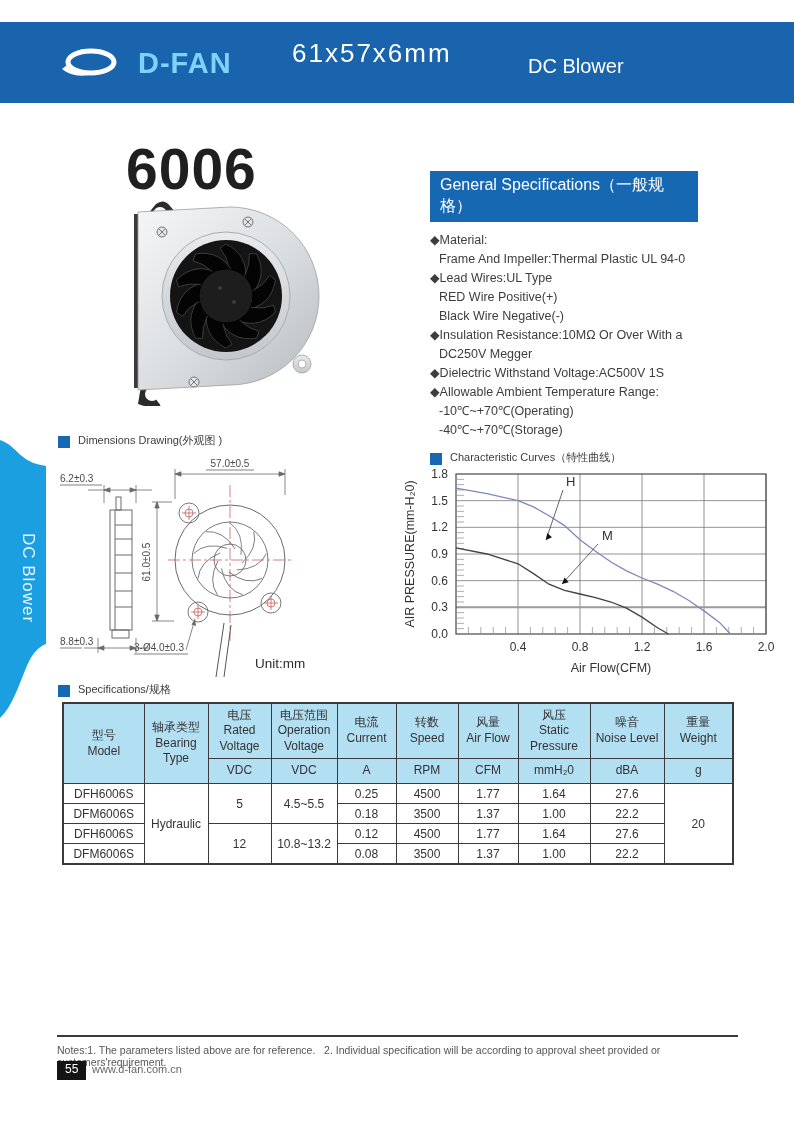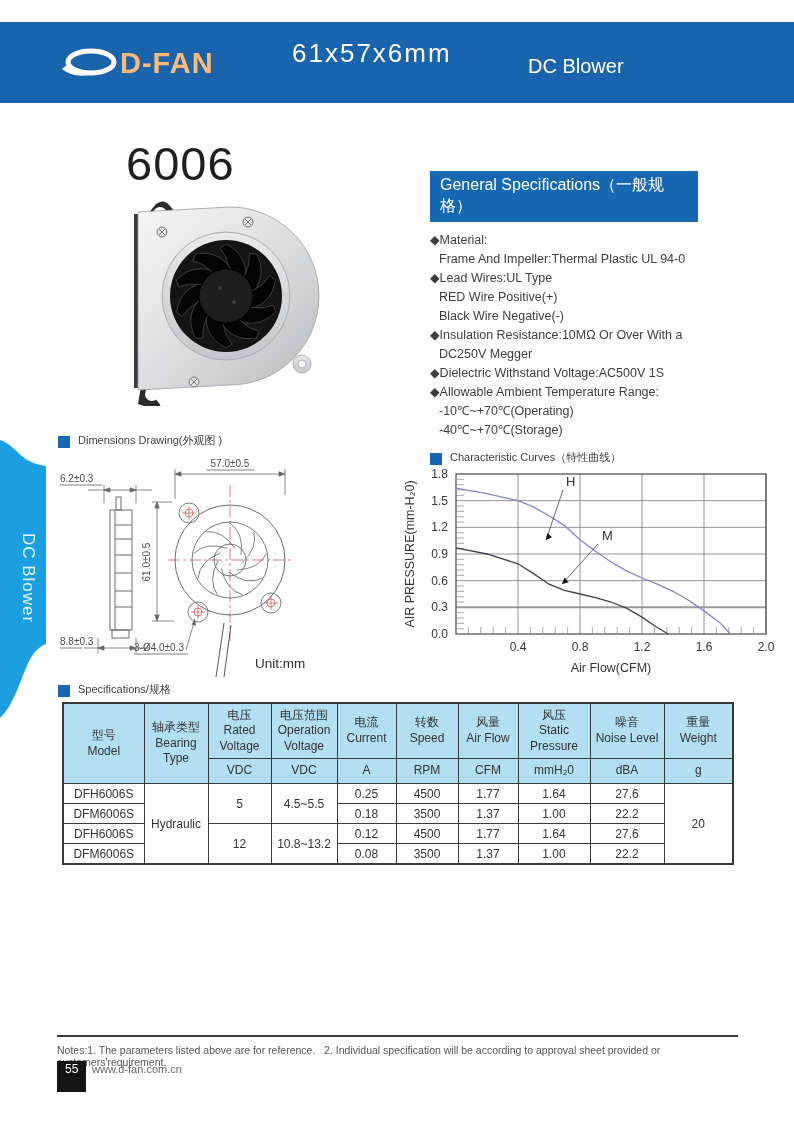--- a/index.html
+++ b/index.html
@@ -2,26 +2,26 @@
 <html><head>
 <meta charset="utf-8">
 <style>
   html,body{margin:0;padding:0;background:#e8e8e8;}
   .page{position:relative;width:794px;height:1123px;background:#ffffff;margin:0 auto;
         font-family:"Liberation Sans",sans-serif;overflow:hidden;color:#3c3c3c;}
 
   
   .topbar{position:absolute;left:0;top:22px;width:794px;height:81px;background:#1a63ad;}
   .logo{position:absolute;left:60px;top:22px;display:flex;align-items:center;}
-  .logo-text{color:#fdba74;font-size:29px;font-weight:bold;letter-spacing:1px;margin-left:2px;}
+  .logo-text{color:#7dd3fc;font-size:29px;font-weight:bold;letter-spacing:1px;margin-left:20px;}
   .size-title{position:absolute;left:292px;top:16px;color:#fff;font-size:26px;letter-spacing:2px;}
   .subtitle{position:absolute;left:528px;top:33px;color:#fff;font-size:20px;}
 
   
-  .model-number{position:absolute;left:126px;top:136px;font-size:47px;color:#1f1f1f;letter-spacing:1px;}
+  .model-number{position:absolute;left:126px;top:136px;font-size:57px;color:#1f1f1f;letter-spacing:1px;font-weight:bold;}
   .fan-photo{position:absolute;left:98px;top:198px;}
 
   
   .gs-panel{position:absolute;left:430px;top:171px;width:305px;}
   .gs-header{background:#1668b3;color:#fff;font-size:16px;padding:4px 10px 5px 10px;width:248px;}
   .gs-list{list-style:none;margin:9px 0 4px 0;padding:0;font-size:12.5px;line-height:19px;color:#3d3d3d;}
   .gs-list li.indent{padding-left:9px;}
 
   
   .section-title{position:absolute;display:flex;align-items:flex-end;font-size:11px;color:#3c3c3c;}
@@ -48,21 +48,21 @@
   .specs-table thead th{background:#b3dff2;font-size:12px;line-height:1.3;color:#333;}
   .specs-table thead tr.hdr-main th{height:54px;}
   .specs-table thead tr.hdr-unit th{height:24px;}
   .specs-table tbody td{font-size:12px;height:19px;color:#333;}
   .specs-table{border:2px solid #3a3a3a;}
 
   
   .footer-line{position:absolute;left:57px;top:1035px;width:681px;border-top:2px solid #3a3a3a;}
   .notes{position:absolute;left:57px;top:1044px;width:700px;font-size:10.5px;color:#555;white-space:pre-wrap;}
   .page-badge{position:absolute;left:57px;top:1061px;background:#141414;color:#fff;font-size:12px;
-              padding:1px 8px 16px 8px;}
+              padding:1px 8px 4px 8px;}
   .site{position:absolute;left:92px;top:1063px;font-size:11px;color:#666;text-align:center;}
 </style>
 </head>
 <body>
 
 <div class="page">
 
   <div class="topbar">
     <div class="logo">
       <svg width="58" height="38" viewBox="0 0 58 38">

